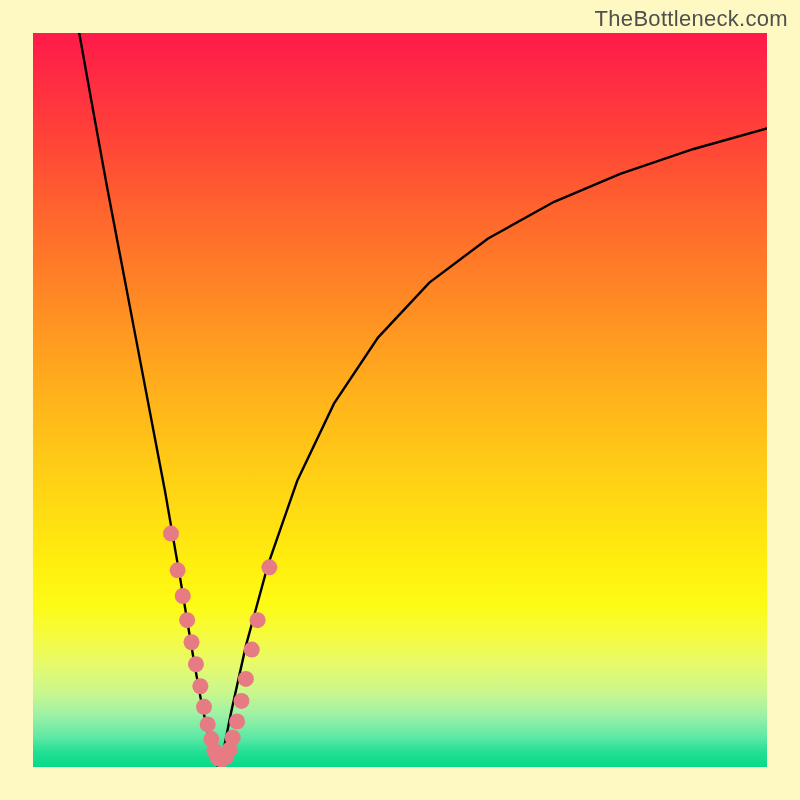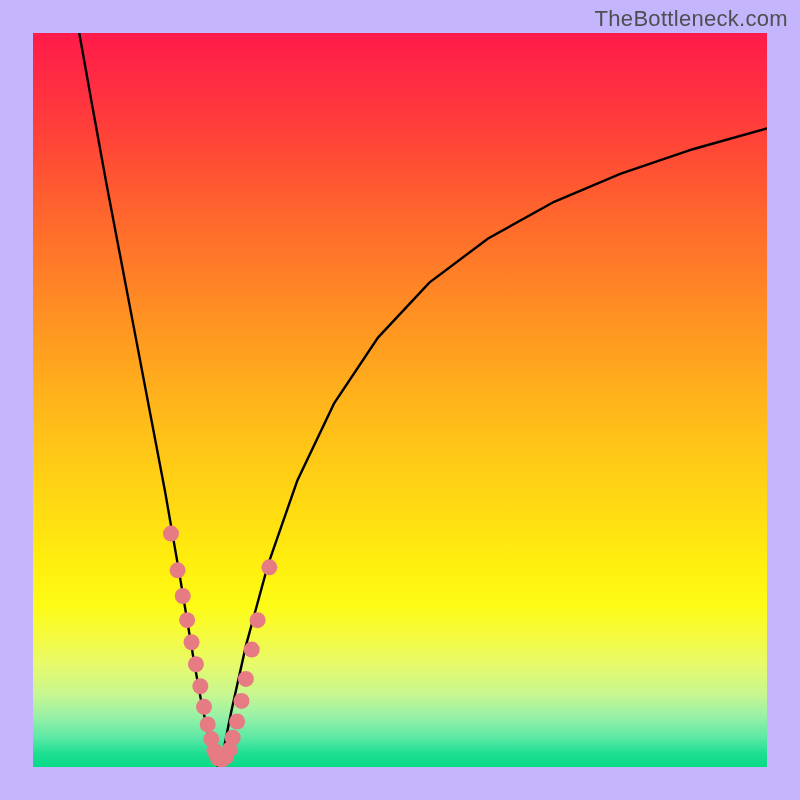--- a/index.html
+++ b/index.html
@@ -10,21 +10,21 @@
     overflow: hidden;
     background: #000;
     font-family: Arial, Helvetica, sans-serif;
   }
   .frame {
     position: absolute;
     top: 0;
     left: 0;
     width: 800px;
     height: 800px;
-    background: #c4b5fd;
+    background: #fef9c3;
   }
   .plot-area {
     position: absolute;
     top: 33px;
     left: 33px;
     width: 734px;
     height: 734px;
     overflow: hidden;
   }
   .gradient-bg {

